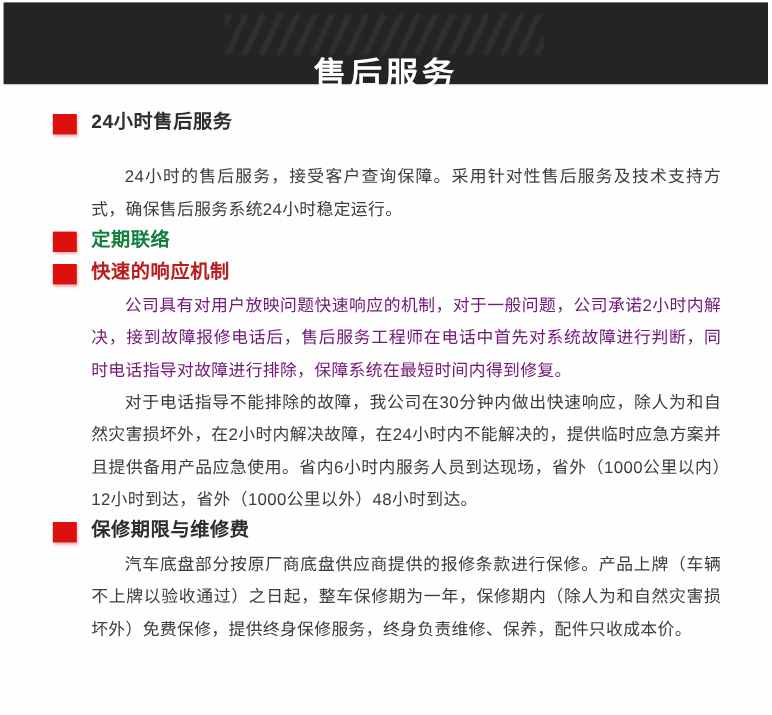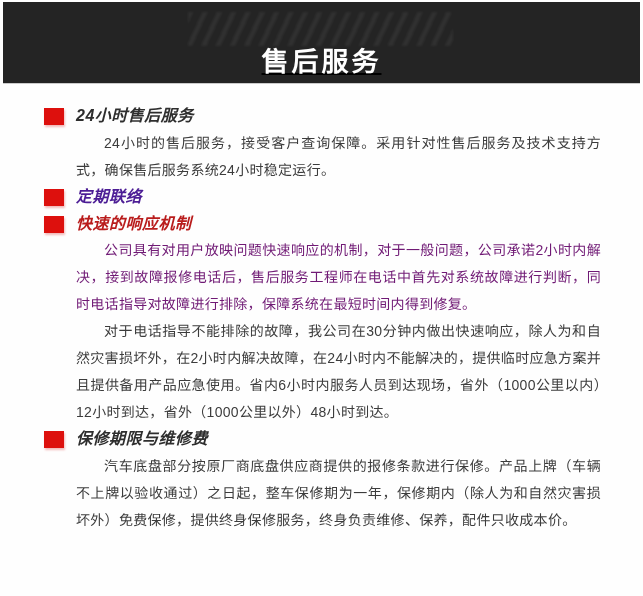--- a/index.html
+++ b/index.html
@@ -9,28 +9,27 @@
     height: 596px;
     overflow: hidden;
     background: #fefefe;
     font-family: "Liberation Sans", "DejaVu Sans", sans-serif;
   }
 
   
   .banner {
     position: relative;
     margin: 2px 3px 0 3px;
-    height: 81px;
+    height: 68px;
     background: #242424;
     box-shadow: 0 1px 0 rgba(175,175,175,0.65);
     display: flex;
     justify-content: center;
     align-items: flex-start;
     padding-top: 46px;
-    text-decoration: underline;
   }
   .banner h1 {
     margin: 0;
     font-size: 27px;
     font-weight: 700;
     letter-spacing: 3px;
     color: #ffffff;
     line-height: 1.1;
   }
   .watermark {
@@ -67,21 +66,20 @@
     flex: 0 0 auto;
   }
   .section-heading h2 {
     margin: 0;
     font-size: 16px;
     font-weight: 700;
     color: #2e2e2e;
     letter-spacing: 0.5px;
     line-height: 26.9px;
     white-space: nowrap;
-    font-style: italic;
   }
   .section-body { margin-left: 32px; }
   .section-body p {
     margin: 0;
     font-size: 14px;
     line-height: 26.9px;
     color: #3c3c3c;
     text-align: justify;
     text-indent: 2em;
     letter-spacing: 0.3px;
@@ -98,28 +96,28 @@
   </header>
 
   <main class="content">
 
       <section class="section">
         <div class="section-heading">
           <span class="bullet" style="background: rgb(221, 16, 13);"></span>
           <h2 style="color: rgb(46, 46, 46);">24小时售后服务</h2>
         </div>
         <div class="section-body">
-          <p style="color: rgb(60, 60, 60);">24小时的售后服务，接受客户查询保障。采用针对性售后服务及技术支持方式，确保售后服务系统24小时稳定运行。</p>
+          <p style="color: rgb(60, 60, 60); margin-top: 17px;">24小时的售后服务，接受客户查询保障。采用针对性售后服务及技术支持方式，确保售后服务系统24小时稳定运行。</p>
         </div>
       </section>
 
       <section class="section">
         <div class="section-heading">
           <span class="bullet" style="background: rgb(221, 16, 13);"></span>
-          <h2 style="color: #4c1d95;">定期联络</h2>
+          <h2 style="color: #15803d;">定期联络</h2>
         </div>
       </section>
 
       <section class="section">
         <div class="section-heading">
           <span class="bullet" style="background: rgb(221, 16, 13);"></span>
           <h2 style="color: #b91c1c;">快速的响应机制</h2>
         </div>
         <div class="section-body">
           <p style="color: #701a75;">公司具有对用户放映问题快速响应的机制，对于一般问题，公司承诺2小时内解决，接到故障报修电话后，售后服务工程师在电话中首先对系统故障进行判断，同时电话指导对故障进行排除，保障系统在最短时间内得到修复。</p>

